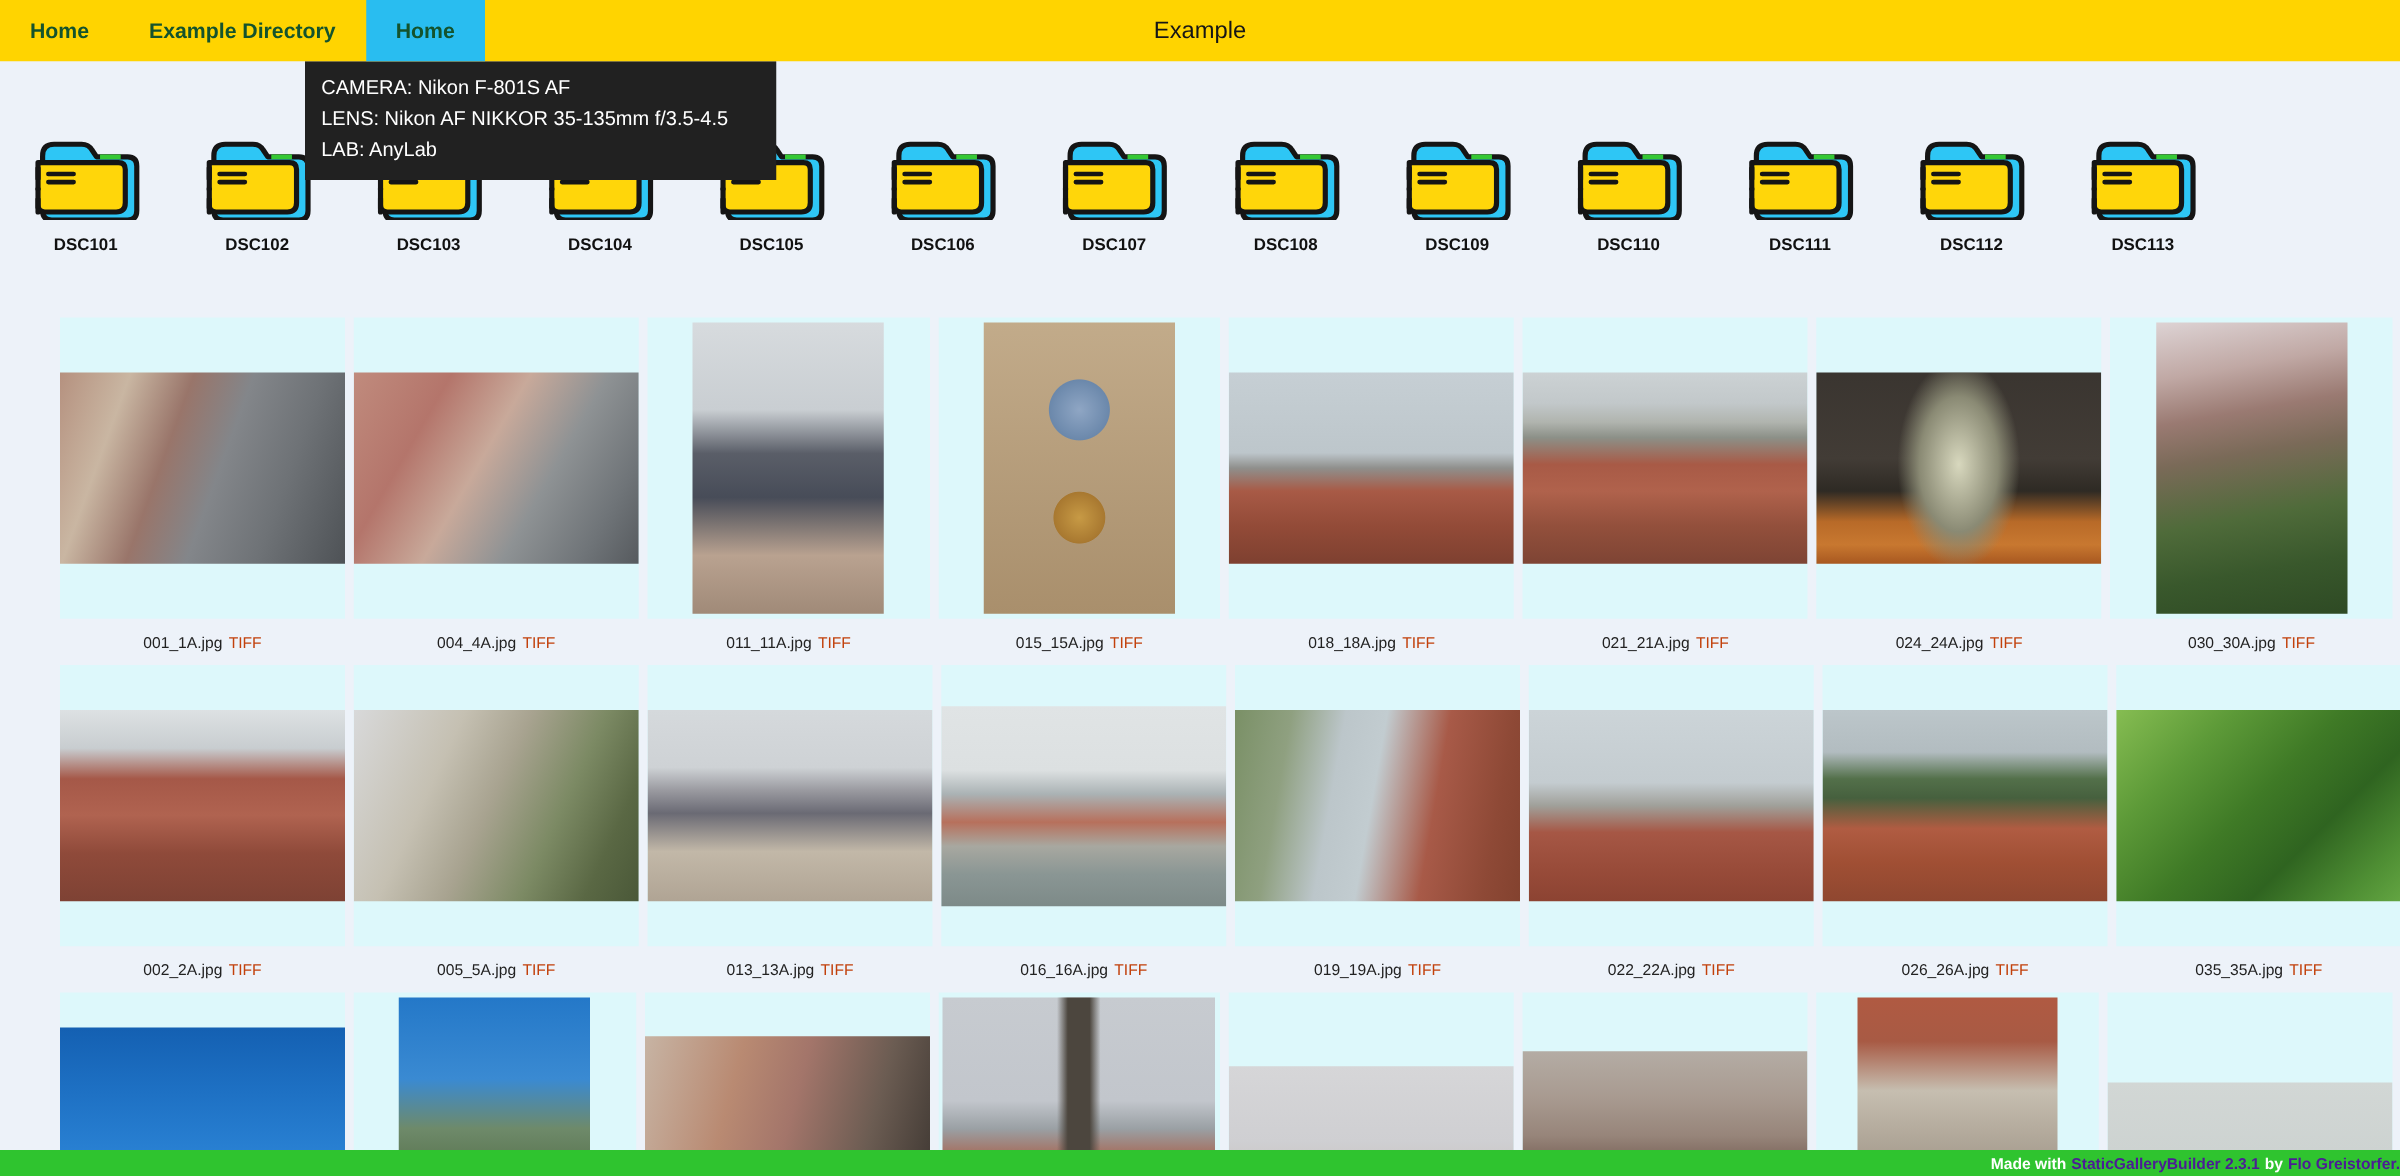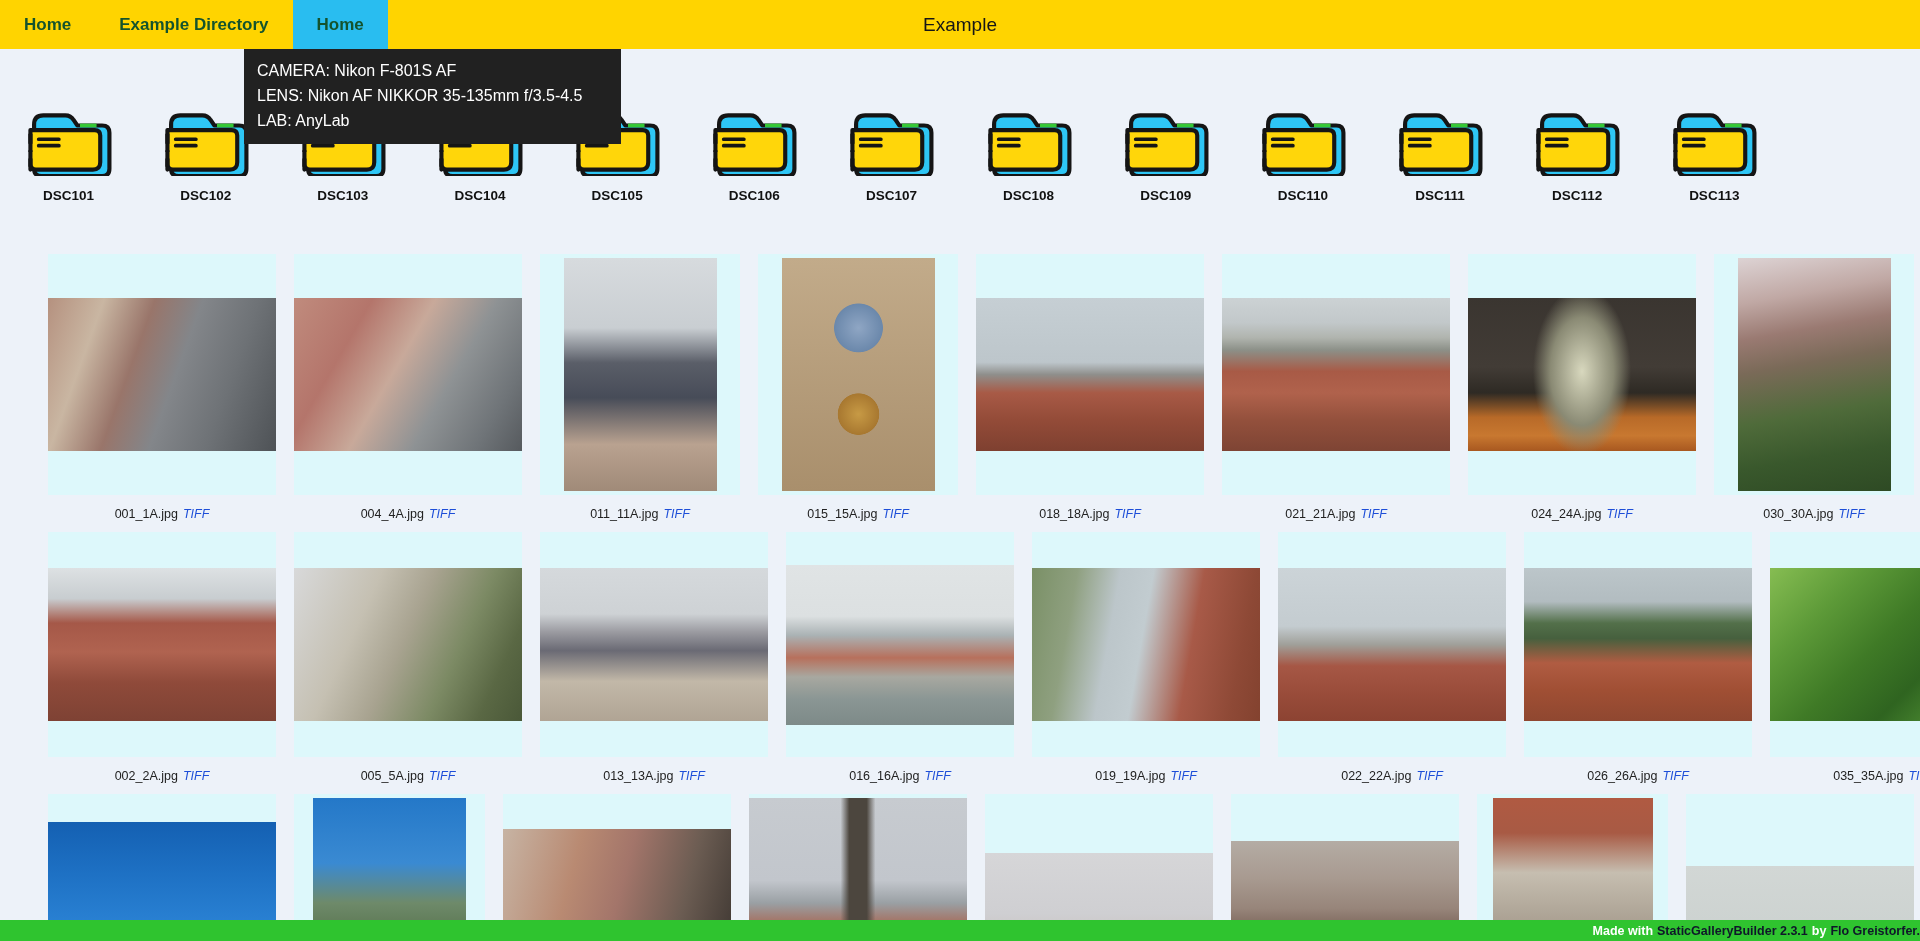--- a/index.html
+++ b/index.html
@@ -48,45 +48,45 @@
   .folder-icon svg { width: 92px; height: 79px; display: block; }
   .folder-label {
     margin-top: 12px; font-size: 13.5px; font-weight: bold; color: #111;
     line-height: 16px;
   }
 
   
   .gallery { margin-top: 50px; padding: 0 6px; }
   .grid {
     display: grid; grid-template-columns: repeat(8, 1fr);
-    column-gap: 18px;
+    column-gap: 7px;
     margin-left: 42px;
   }
   figure.cell { margin: 0; }
   .photo-box {
     background: #ddf8fb;
     display: flex; justify-content: center; align-items: flex-start;
     overflow: hidden;
   }
   .thumb { display: block; flex: 0 0 auto; }
   .caption {
     height: 37px; display: flex; align-items: center; justify-content: center;
     gap: 5px; font-size: 12.5px; color: #222222; white-space: nowrap;
   }
-  .tiff { color: #1d4ed8; text-decoration: none; cursor: pointer; font-style: italic; }
+  .tiff { color: #c2410c; text-decoration: none; cursor: pointer; }
 
   
   .footer {
     position: absolute; left: 0; right: 0; bottom: 0; height: 21px;
     background: #2fc42f; z-index: 10;
     display: flex; align-items: center; justify-content: flex-end;
     gap: 4px;
     font-size: 12.5px; font-weight: bold; color: #ffffff;
   }
-  .footer a { color: #0f172a; text-decoration: none; cursor: pointer; }
+  .footer a { color: #4c1d95; text-decoration: none; cursor: pointer; }
 </style>
 </head>
 <body>
 
 <nav class="nav">
   <a class="nav-item">Home</a>
   <a class="nav-item">Example Directory</a>
   <a class="nav-item active">Home</a>
   <div class="nav-title">Example</div>
 </nav>

